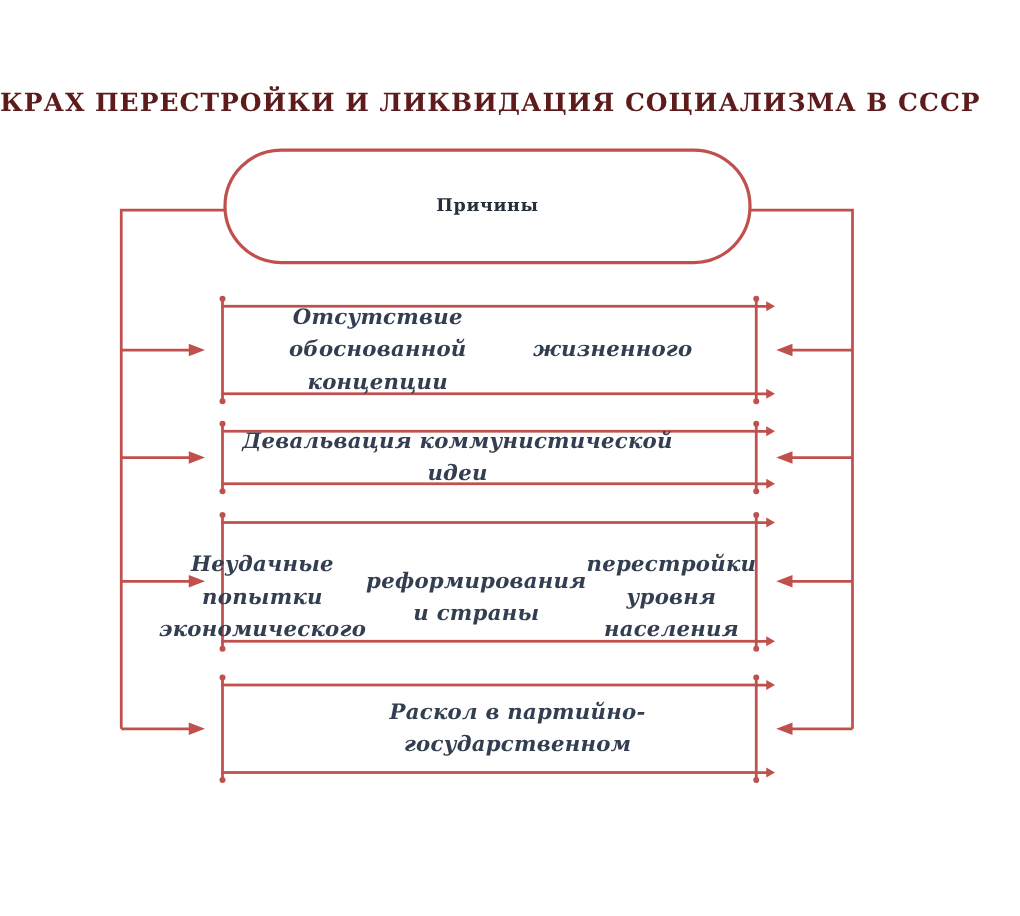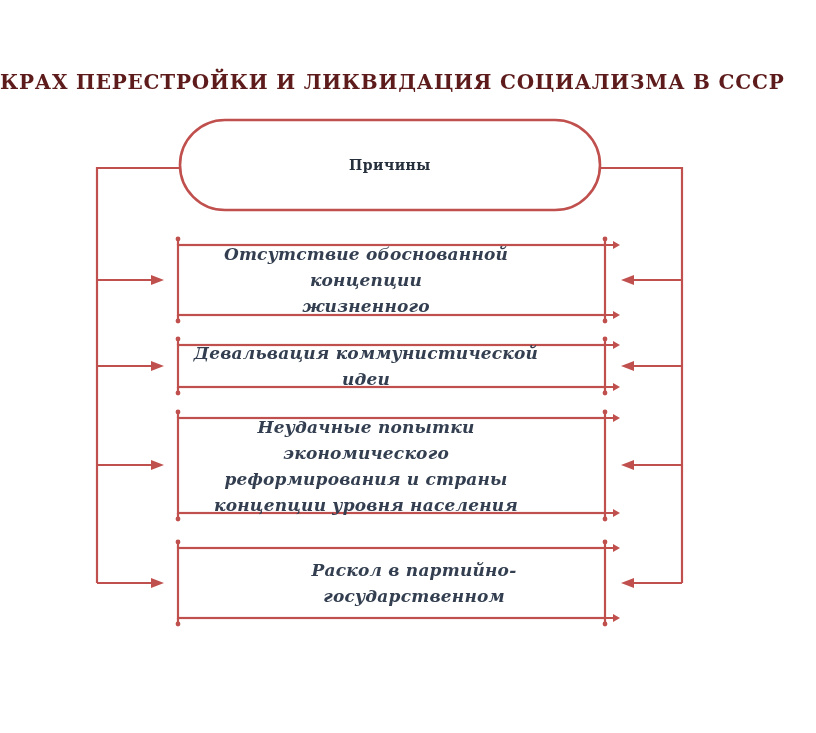--- a/index.html
+++ b/index.html
@@ -40,35 +40,35 @@
     font-size: 14px;
     font-weight: bold;
     letter-spacing: 0.5px;
     color: #26303c;
   }
   .box-text {
     position: absolute;
     left: 178px;
     width: 376px;
     display: flex;
-    flex-direction: column;
+    flex-direction: row;
     justify-content: center;
     align-items: center;
     text-align: center;
     color: #333f50;
     font-family: "DejaVu Serif", serif;
     font-style: italic;
     font-weight: bold;
     font-size: 17px;
     line-height: 26px;
     letter-spacing: 0.2px;
   }
   .bt1 { top: 245px; height: 70px; }
   .bt2 { top: 345px; height: 42px; }
-  .bt3 { top: 418px; height: 95px; }
+  .bt3 { top: 430px; height: 95px; }
   .bt4 { top: 548px; height: 70px; padding-left: 48px; }
 </style>
 </head>
 <body>
 
 <div class="page">
 
   <h1 class="title">КРАХ ПЕРЕСТРОЙКИ И ЛИКВИДАЦИЯ СОЦИАЛИЗМА В СССР</h1>
 
   <svg class="lines-svg" width="816" height="733" viewBox="0 0 816 733" fill="none" stroke="#C0504D" stroke-width="2.2">
@@ -167,20 +167,20 @@
     <div>жизненного</div>
   </div>
 
   <div class="box-text bt2">
     <div>Девальвация коммунистической идеи</div>
   </div>
 
   <div class="box-text bt3">
     <div>Неудачные попытки экономического</div>
     <div>реформирования и страны</div>
-    <div>концепции уровня населения</div>
+    <div>перестройки уровня населения</div>
   </div>
 
   <div class="box-text bt4">
     <div>Раскол в партийно-государственном</div>
   </div>
 
 </div>
 
 </body></html>

